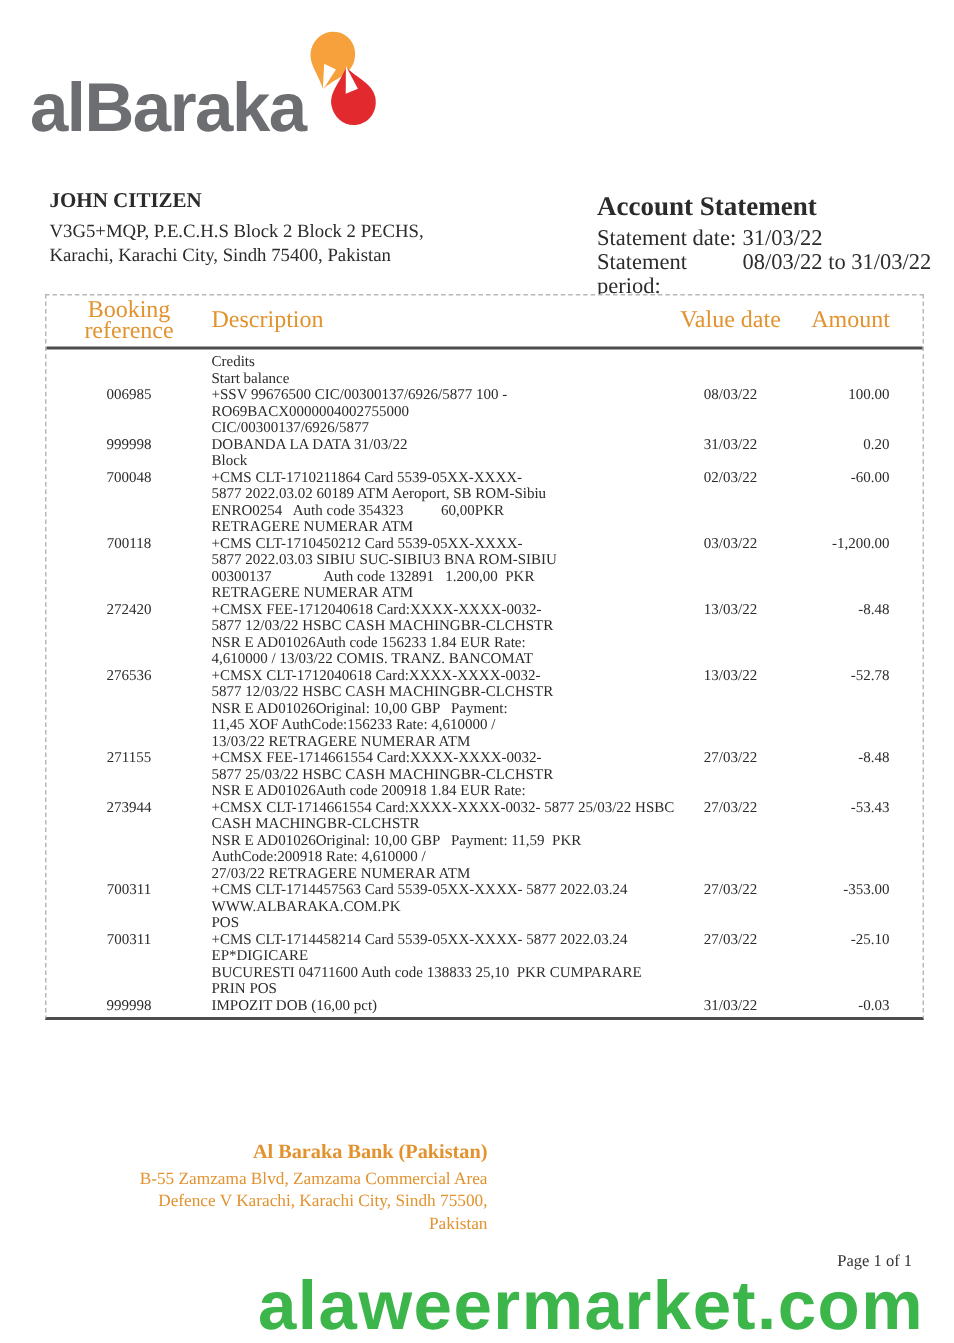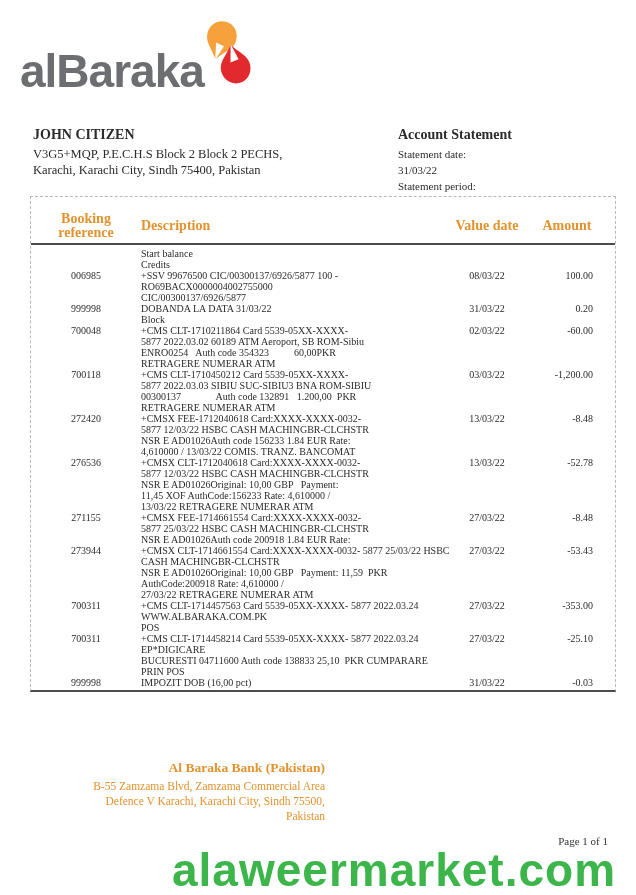--- a/index.html
+++ b/index.html
@@ -16,35 +16,35 @@
     font-size:46px; line-height:1; color:#6d6e71; letter-spacing:-1px;
   }
   .logo-flame { position:absolute; right:0; top:0; }
 
   
   .customer { position:absolute; left:33px; top:127px; }
   .cust-name { font-weight:bold; font-size:14px; margin-bottom:3px; }
   .cust-addr { font-size:12.5px; line-height:16px; }
 
   .stmt { position:absolute; left:398px; top:127px; }
-  .stmt-title { font-weight:bold; font-size:14px; margin-bottom:3px; }
-  .stmt-row { font-size:11px; line-height:16px; display:flex;flex-direction:column; }
+  .stmt-title { font-weight:bold; font-size:18px; margin-bottom:3px; }
+  .stmt-row { font-size:15px; line-height:16px; display:flex; }
   .stmt-label { display:inline-block; width:97px; }
 
   
   .table {
     position:absolute; left:30px; top:196px; width:586px;
     border:1px dashed #b8b8b8; border-bottom:2px solid #4d4d4d;
     box-sizing:border-box; background:#fff;
   }
   .thead {
     display:grid; grid-template-columns:110px 300px 92px 1fr;
     align-items:center; padding:3px 0;
     border-bottom:2px solid #4d4d4d;
-    color:#e2922e; font-weight:bold; font-size:14px; line-height:14px;margin-top:12px;
+    color:#e2922e; font-weight:normal; font-size:16px; line-height:14px;
   }
   .th-ref { width:74px; margin:0 auto; text-align:center; }
   .th-desc { text-align:left; }
   .th-vdate { text-align:center; }
   .th-amt { text-align:center; padding-right:14px; }
 
   .tbody { padding:3px 0 2px; font-size:10px; line-height:11px; }
   .trow { display:grid; grid-template-columns:110px 300px 92px 1fr; }
   .cell.ref { text-align:center; }
   .cell.desc { text-align:left; }
@@ -107,22 +107,22 @@
     <div class="thead">
       <div class="th-ref">Booking reference</div>
       <div class="th-desc">Description</div>
       <div class="th-vdate">Value date</div>
       <div class="th-amt">Amount</div>
     </div>
     <div class="tbody">
         <div class="trow">
           <div class="cell ref"></div>
           <div class="cell desc">
+            <div class="dline">Credits</div>
             <div class="dline">Start balance</div>
-            <div class="dline">Credits</div>
           </div>
           <div class="cell vdate"></div>
           <div class="cell amt"></div>
         </div>
         <div class="trow">
           <div class="cell ref">006985</div>
           <div class="cell desc">
             <div class="dline">+SSV 99676500 CIC/00300137/6926/5877 100 -</div>
             <div class="dline">RO69BACX0000004002755000</div>
             <div class="dline">CIC/00300137/6926/5877</div>

